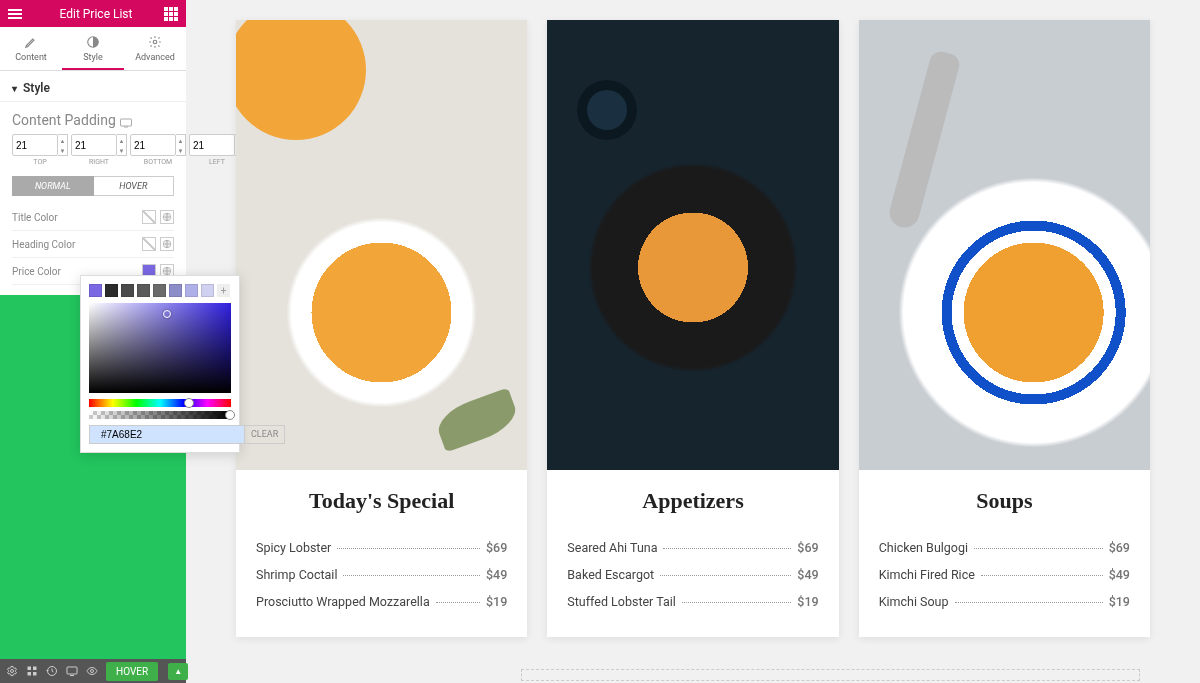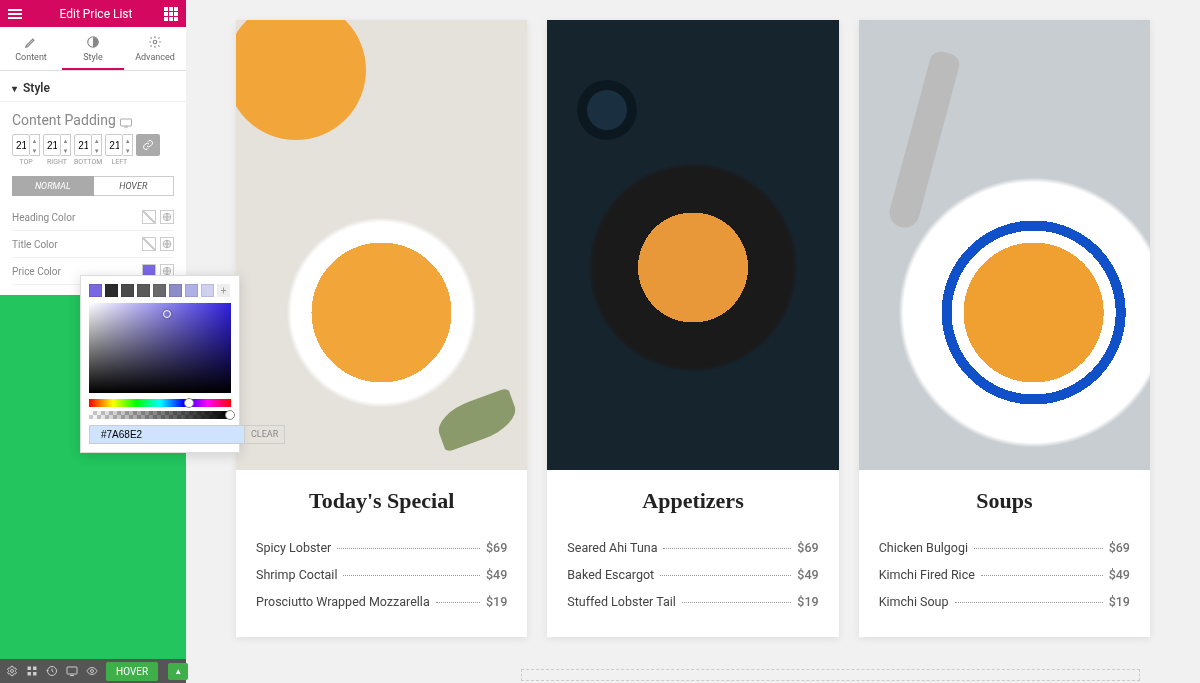--- a/index.html
+++ b/index.html
@@ -18,21 +18,21 @@
 .tab.active { border-bottom: 2px solid #d5085f; }
 .tab .tab-icon { display: block; margin: 0 auto 3px; width: 14px; height: 14px; }
 
 .panel { padding: 10px 12px; background: #fff; font-size: 11px; color: #555; }
 .section-title { display: flex; align-items: center; font-weight: 600; font-size: 12px; color: #333; padding: 10px 12px 6px; background: #fff; border-bottom: 1px solid #eee; }
 .section-title .arrow { margin-right: 6px; font-size: 10px; }
 
 .control-label { font-size: 14px; color: #888; margin-bottom: 6px; display: flex; align-items: center; gap: 4px; }
 .padding-controls { display: flex; gap: 3px; margin-bottom: 2px; }
 .padding-controls .pgroup { display: flex; flex-direction: column; align-items: center; }
-.padding-controls input { width: 18px; height: 22px; font-size: 10px; text-align: left; padding: 0 3px; border: 1px solid #ccc; border-radius: 2px; }
+.padding-controls input { width: 46px; height: 22px; font-size: 10px; text-align: left; padding: 0 3px; border: 1px solid #ccc; border-radius: 2px; }
 .padding-controls .spin { width: 10px; height: 22px; border: 1px solid #ccc; border-left: none; display: flex; flex-direction: column; font-size: 6px; color: #888; }
 .padding-controls .spin span { flex:1; display:flex; align-items:center; justify-content:center; cursor:pointer; }
 .padding-controls .pinput { display:flex; }
 .padding-controls .plabel { font-size: 7px; color: #999; margin-top: 2px; text-transform: uppercase; }
 .link-btn { width: 24px; height: 22px; background: #aaa; border-radius: 2px; display:flex; align-items:center; justify-content:center; cursor:pointer; }
 
 .state-tabs { display: flex; margin: 10px 0 8px; }
 .state-tab { flex: 1; border: 1px solid #ccc; padding: 4px 0; text-align: center; font-size: 9px; color: #555; cursor: pointer; font-style: italic; }
 .state-tab.active { background: #aaa; color: #fff; border-color: #aaa; }
 .state-tab + .state-tab { border-left: none; }
@@ -191,31 +191,31 @@
           </svg>
         </div>
     </div>
 
     <div class="state-tabs">
       <div class="state-tab active">NORMAL</div>
       <div class="state-tab">HOVER</div>
     </div>
 
     <div class="color-row">
-      <span class="cname">Heading Color</span>
+      <span class="cname">Title Color</span>
       <span class="swatch empty"></span>
       <span class="global-icon">
           <svg width="10" height="10" viewBox="0 0 24 24" fill="none" stroke="#aaa" stroke-width="2">
             <circle cx="12" cy="12" r="9"></circle>
             <path d="M3 12h18M12 3c3 3 3 15 0 18M12 3c-3 3-3 15 0 18"></path>
           </svg>
         </span>
     </div>
     <div class="color-row">
-      <span class="cname">Title Color</span>
+      <span class="cname">Heading Color</span>
       <span class="swatch empty"></span>
       <span class="global-icon">
           <svg width="10" height="10" viewBox="0 0 24 24" fill="none" stroke="#aaa" stroke-width="2">
             <circle cx="12" cy="12" r="9"></circle>
             <path d="M3 12h18M12 3c3 3 3 15 0 18M12 3c-3 3-3 15 0 18"></path>
           </svg>
         </span>
     </div>
     <div class="color-row">
       <span class="cname">Price Color</span>

